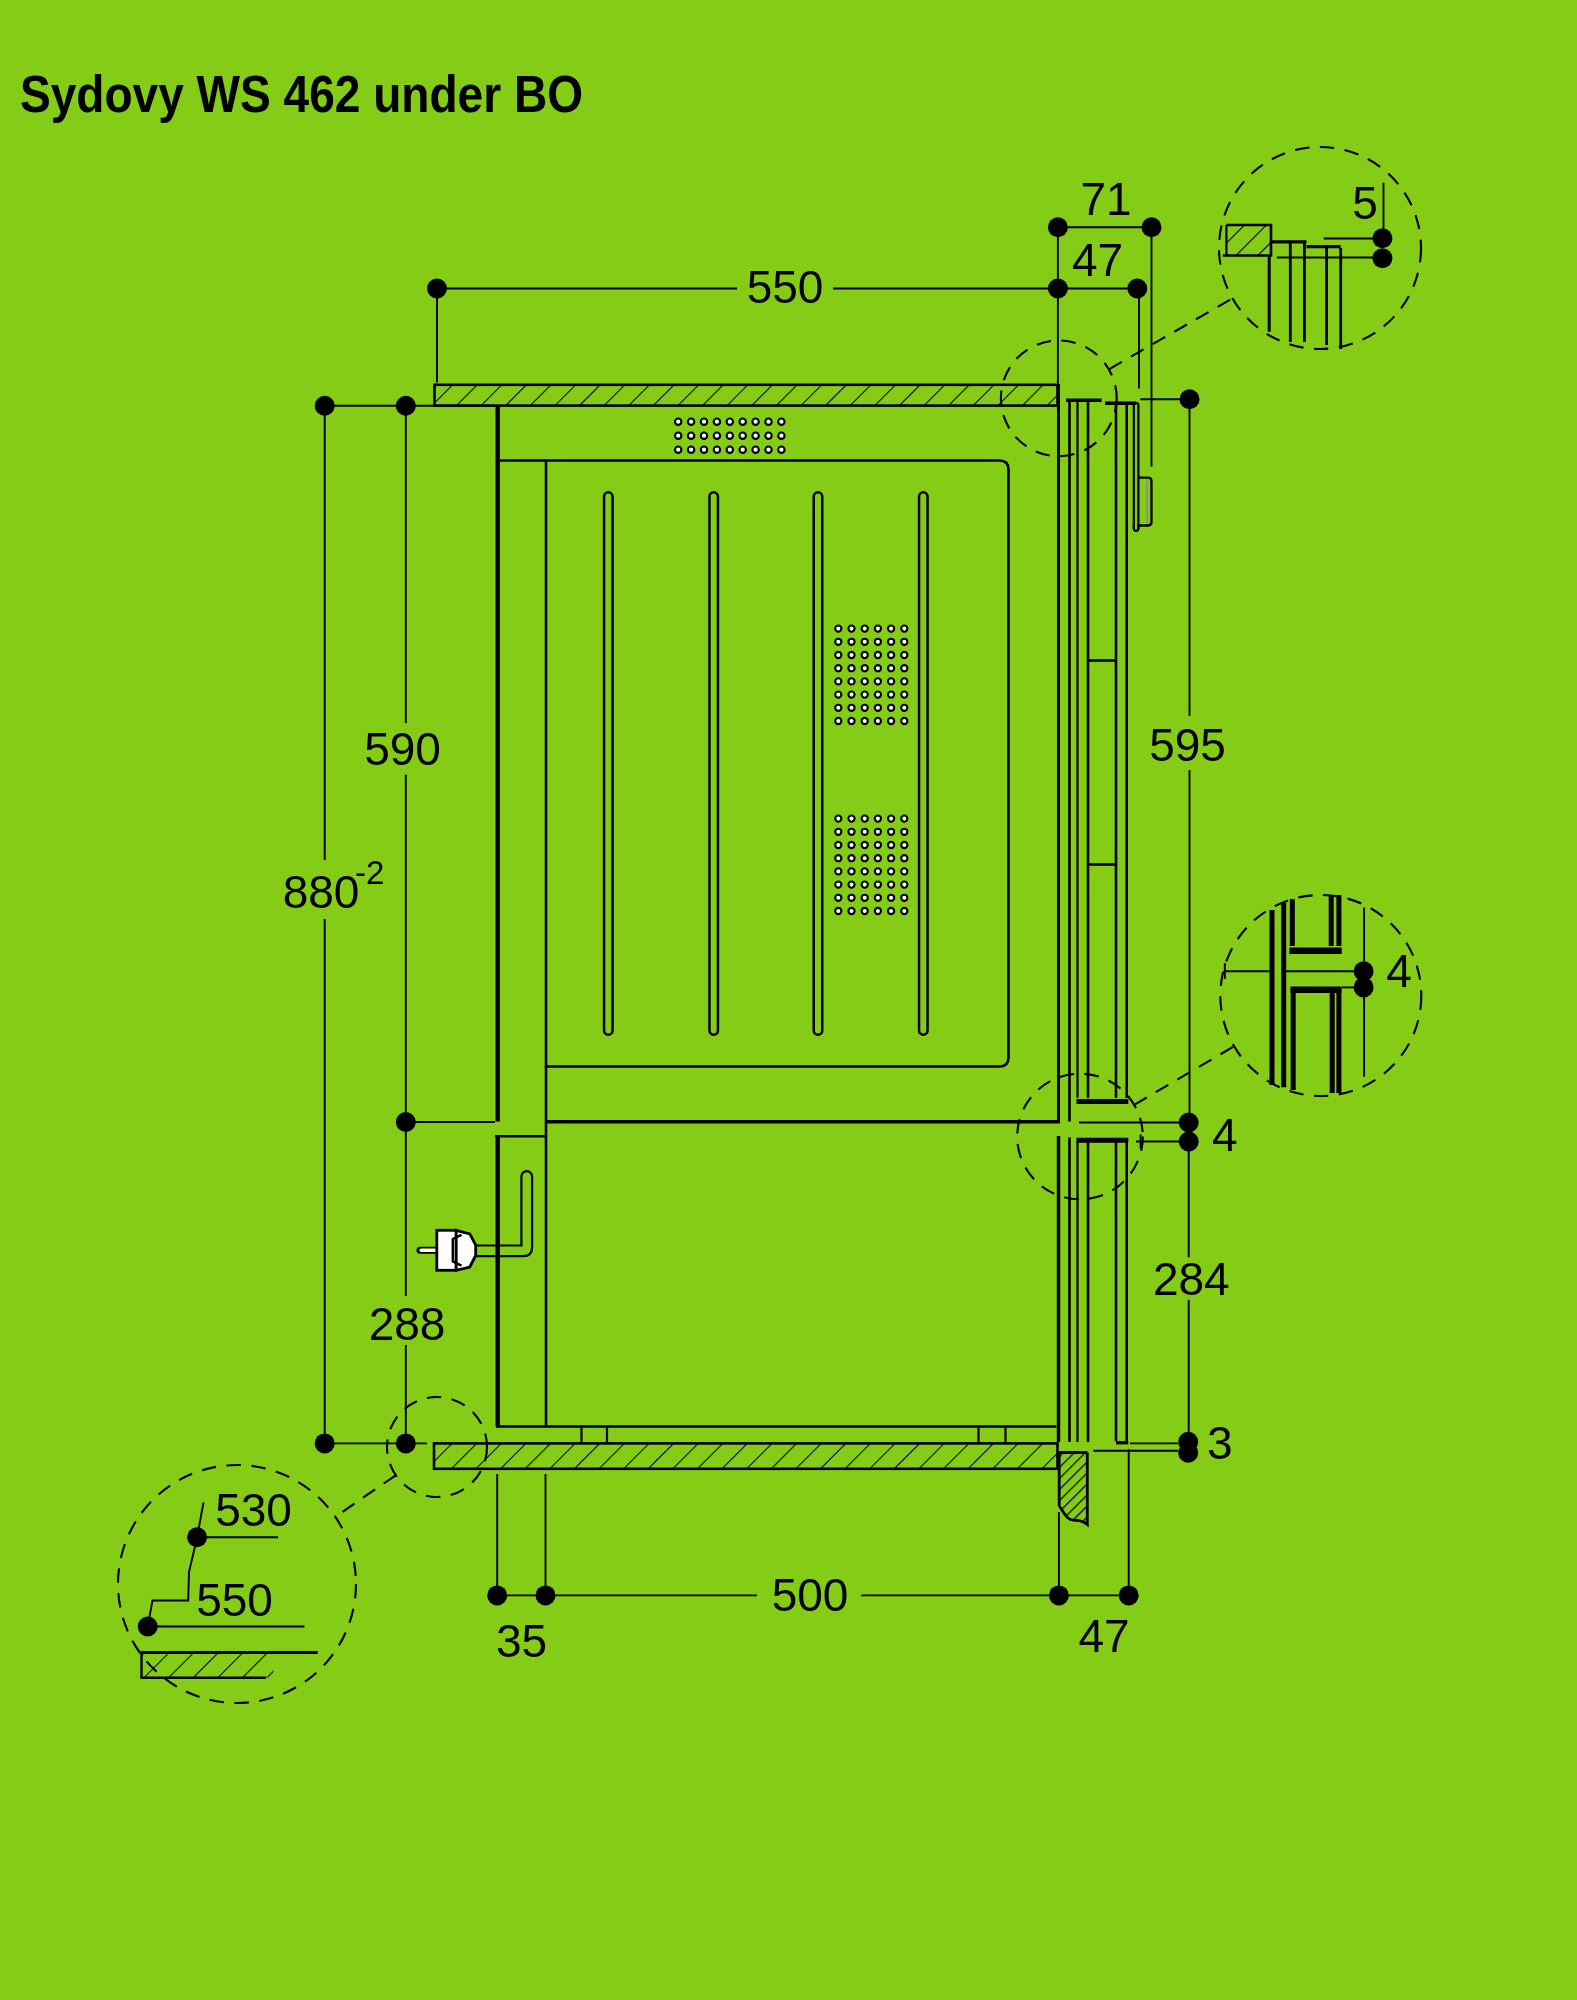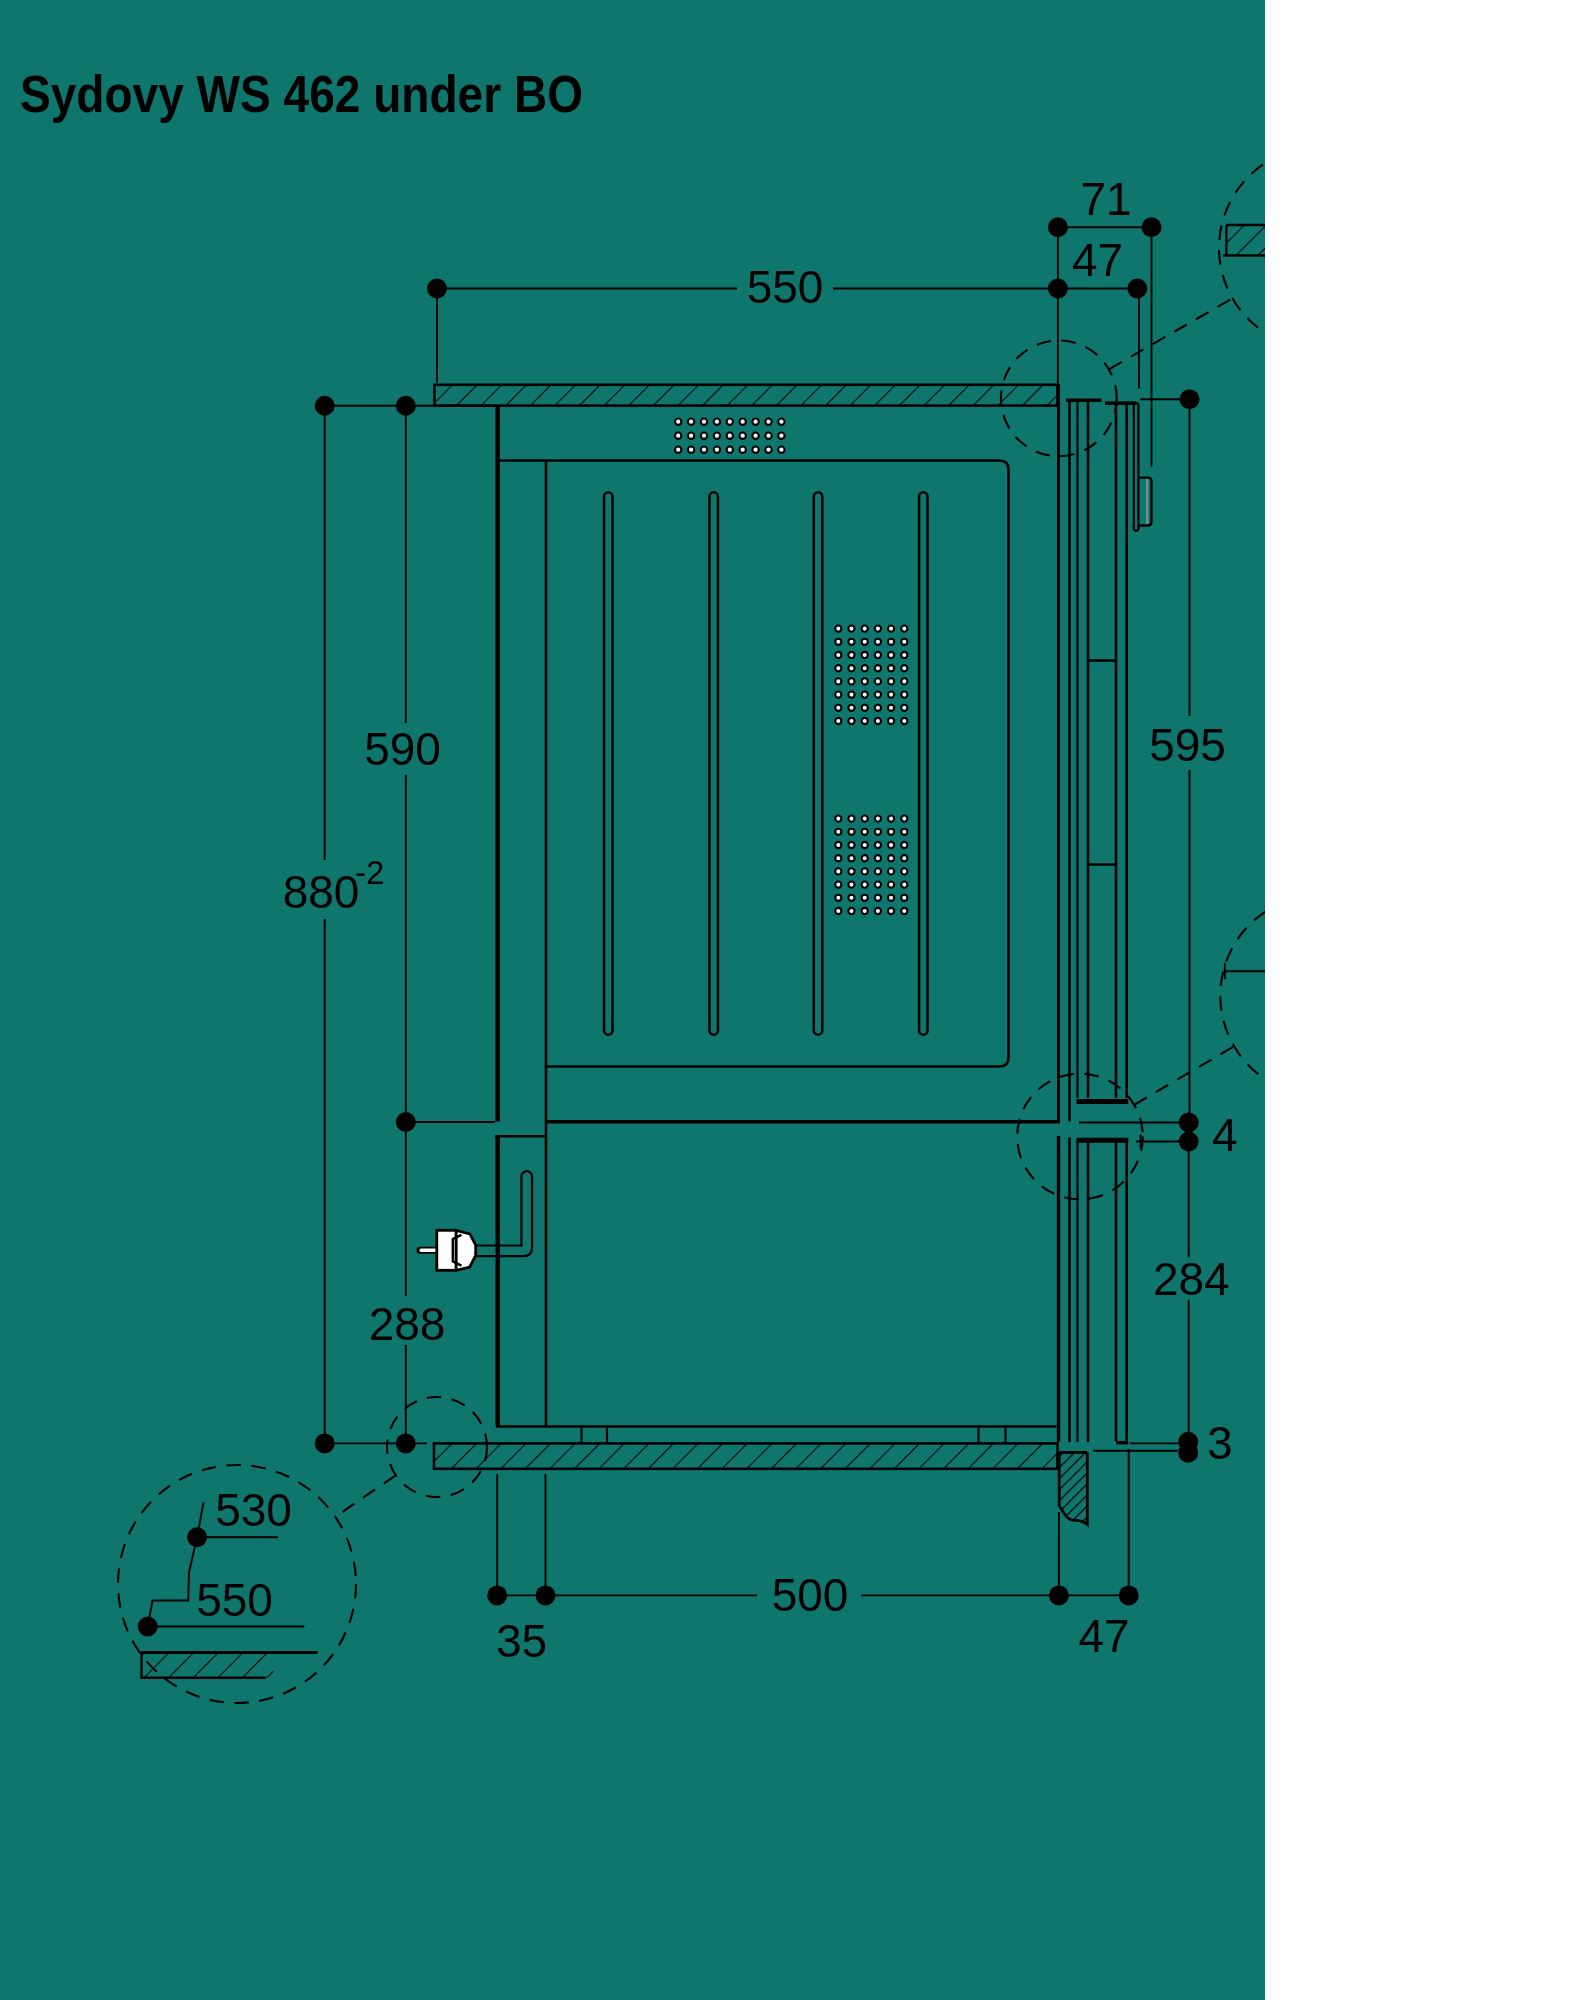--- a/index.html
+++ b/index.html
@@ -1,16 +1,16 @@
 <!DOCTYPE html>
 <html><head>
 <meta charset="utf-8">
 <style>
   html,body{margin:0;padding:0;background:#ffffff;-webkit-font-smoothing:antialiased;}
-  .page{position:relative;width:1265px;height:2000px;background:#0f766e;overflow:hidden;}
+  .page{position:relative;width:1577px;height:2000px;background:#84cc16;overflow:hidden;}
   svg{position:absolute;left:0;top:0;}
   text{font-family:"Liberation Sans", sans-serif;fill:#000;}
   .dim{font-size:46px;}
   .sup{font-size:33px;}
   .title{font-family:"Liberation Sans", sans-serif;font-weight:bold;font-size:52px;}
 </style>
 </head>
 <body>
 <div class="page">
 <svg width="1577" height="2000" viewBox="0 0 1577 2000">

